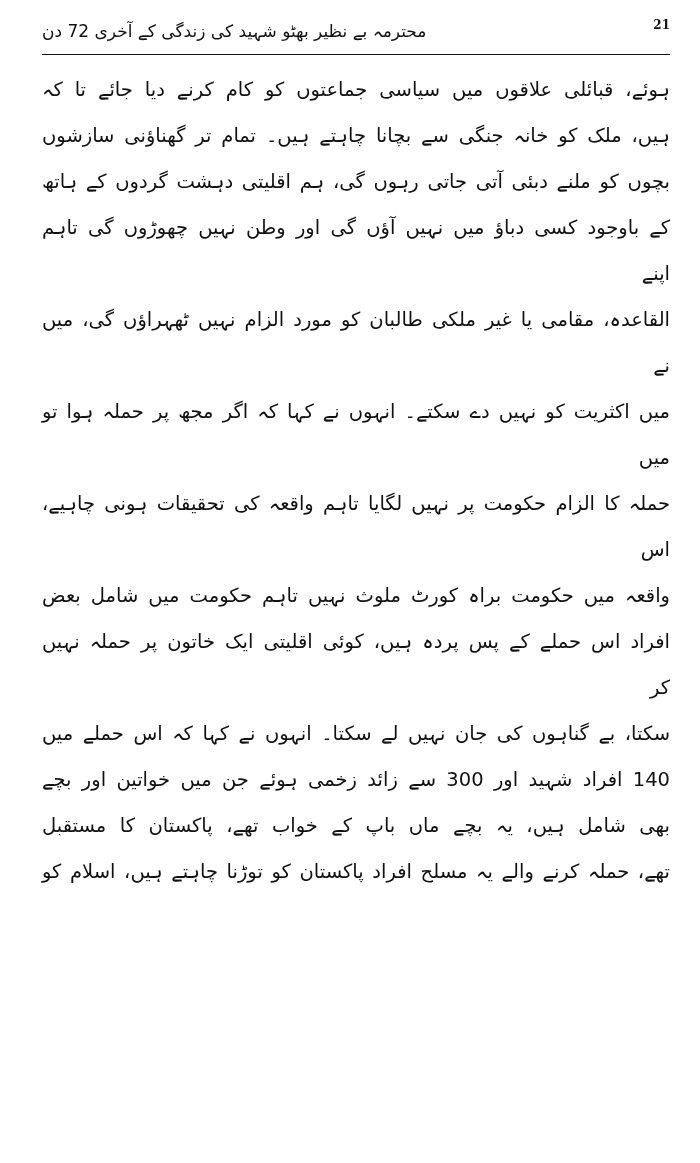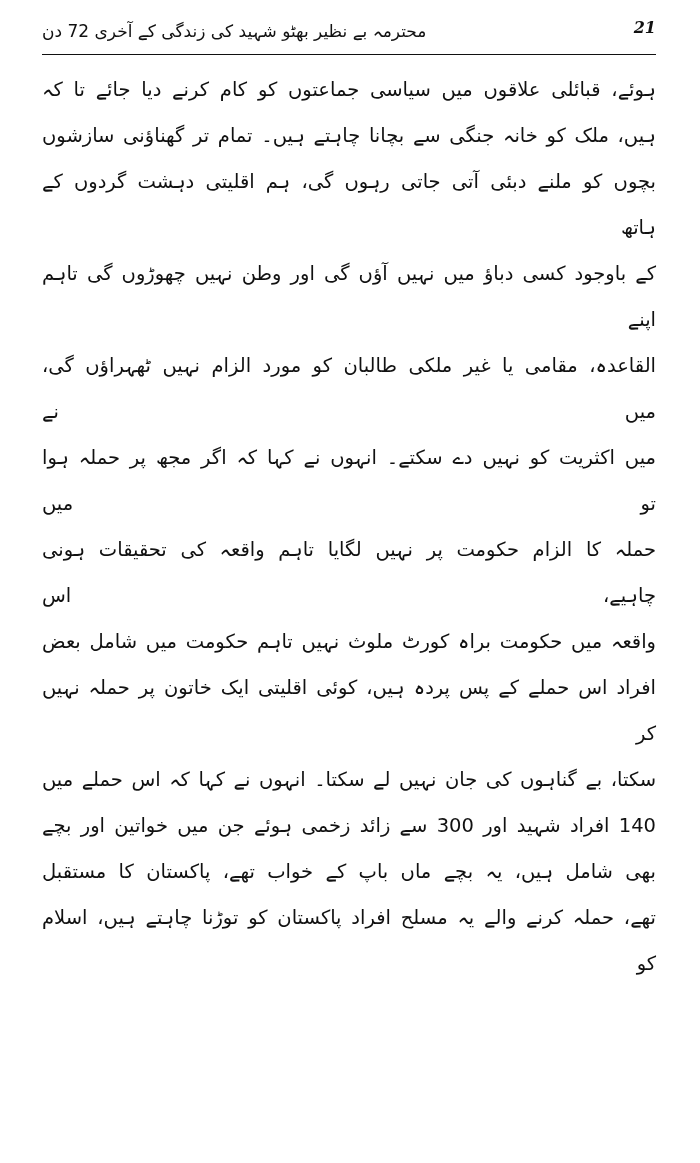--- a/index.html
+++ b/index.html
@@ -12,21 +12,21 @@
     height: 1163px;
     font-family: "DejaVu Sans", sans-serif;
     color: #111111;
     position: relative;
     overflow: hidden;
   }
   .page {
     width: 700px;
     height: 1163px;
     box-sizing: border-box;
-    padding: 18px 44px 20px 42px;
+    padding: 18px 30px 20px 42px;
     position: relative;
     margin-left: 24px;
   }
   
   .header {
     display: flex;
     flex-direction: row-reverse;
     justify-content: space-between;
     align-items: flex-start;
     direction: rtl;
@@ -37,26 +37,25 @@
     font-size: 17px;
     line-height: 1.5;
     letter-spacing: 0.2px;
     white-space: nowrap;
     direction: rtl;
     unicode-bidi: isolate;
     transform: translateY(1px);
   }
   .page-number {
     font-family: "DejaVu Serif", serif;
-    font-size: 16px;
+    font-size: 12px;
     font-weight: 600;
     direction: ltr;
     unicode-bidi: isolate;
     padding-left: 6px;
-    font-style: italic;
   }
   .rule {
     height: 1px;
     background: #111111;
     margin-top: 6px;
     margin-bottom: 12px;
     width: 100%;
   }
   
   .body-text {

